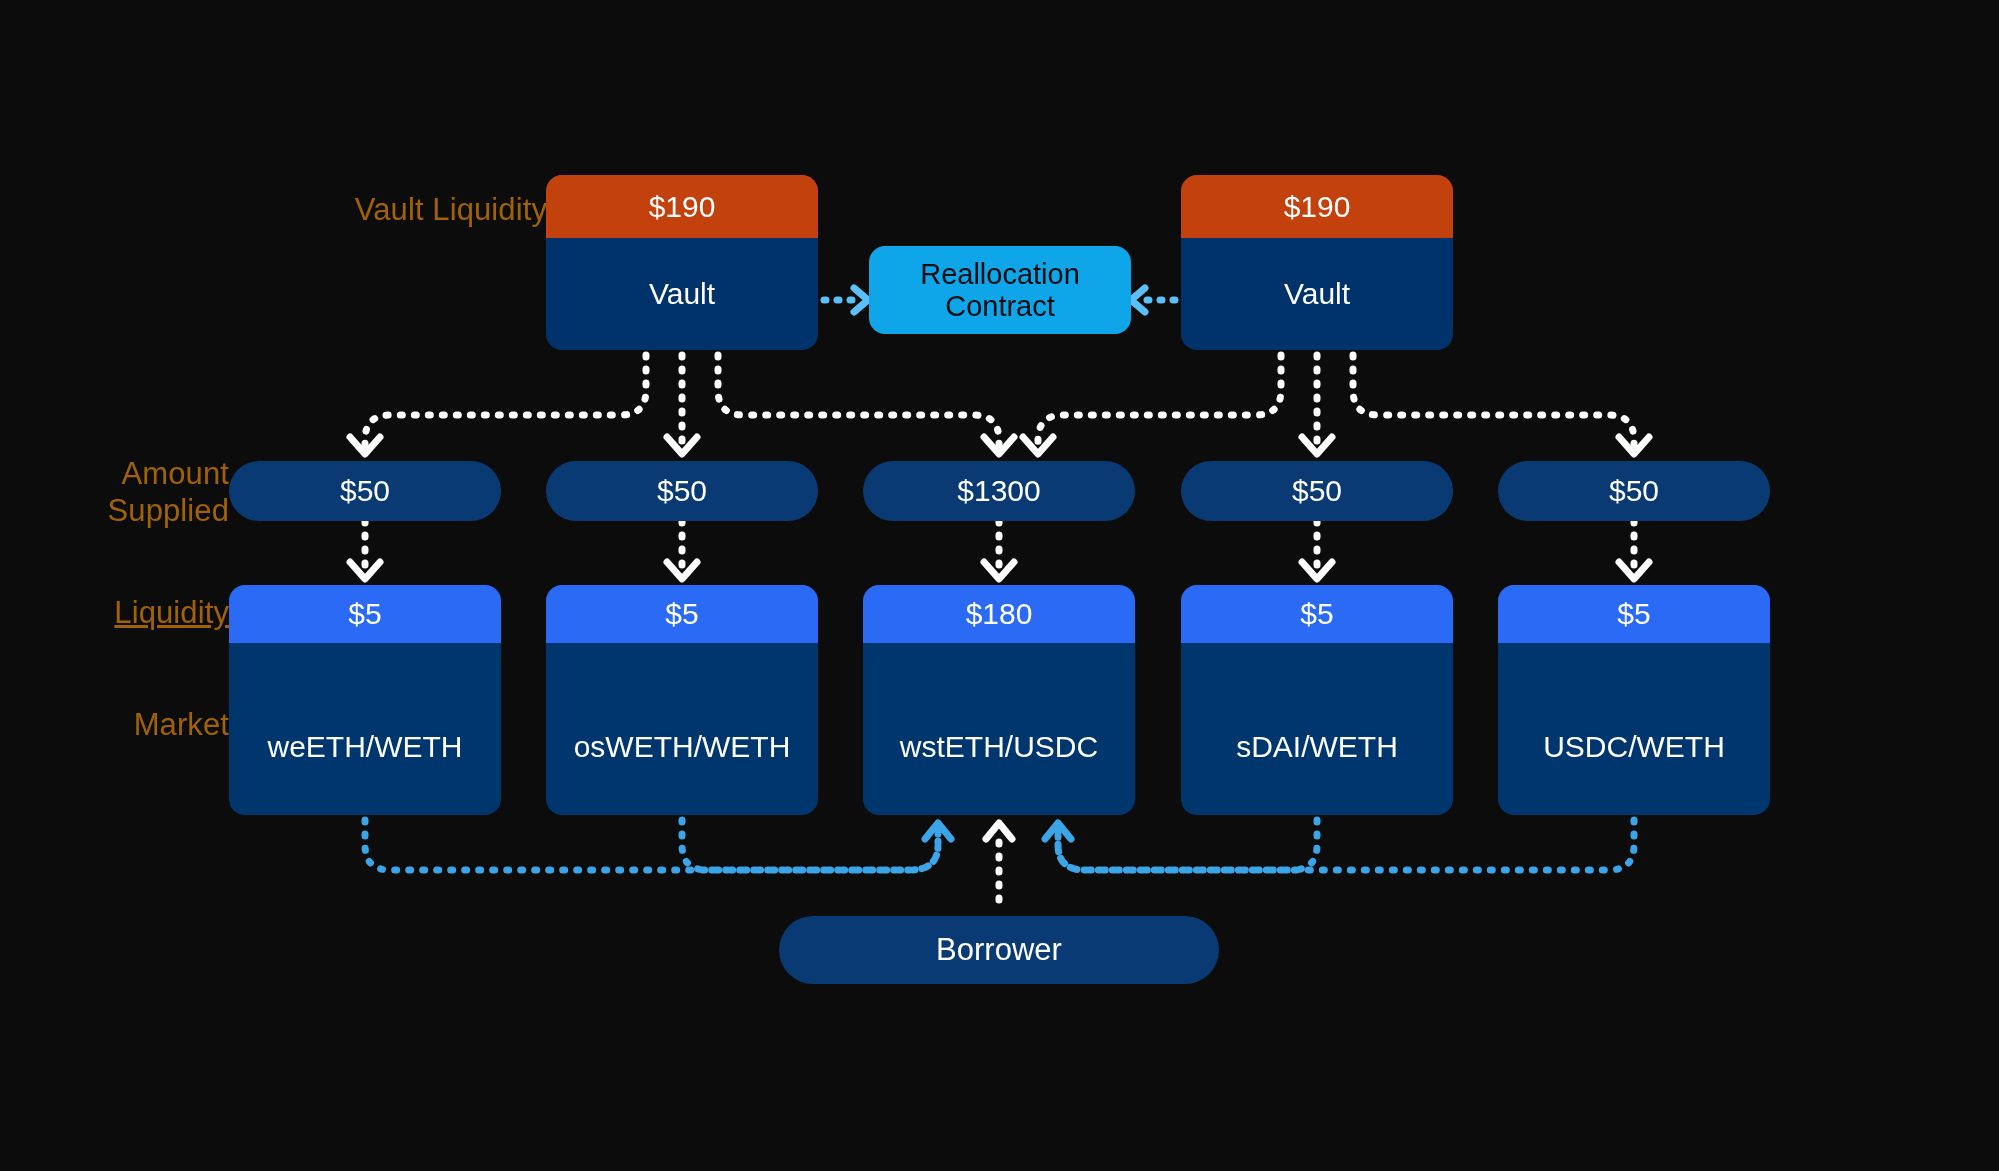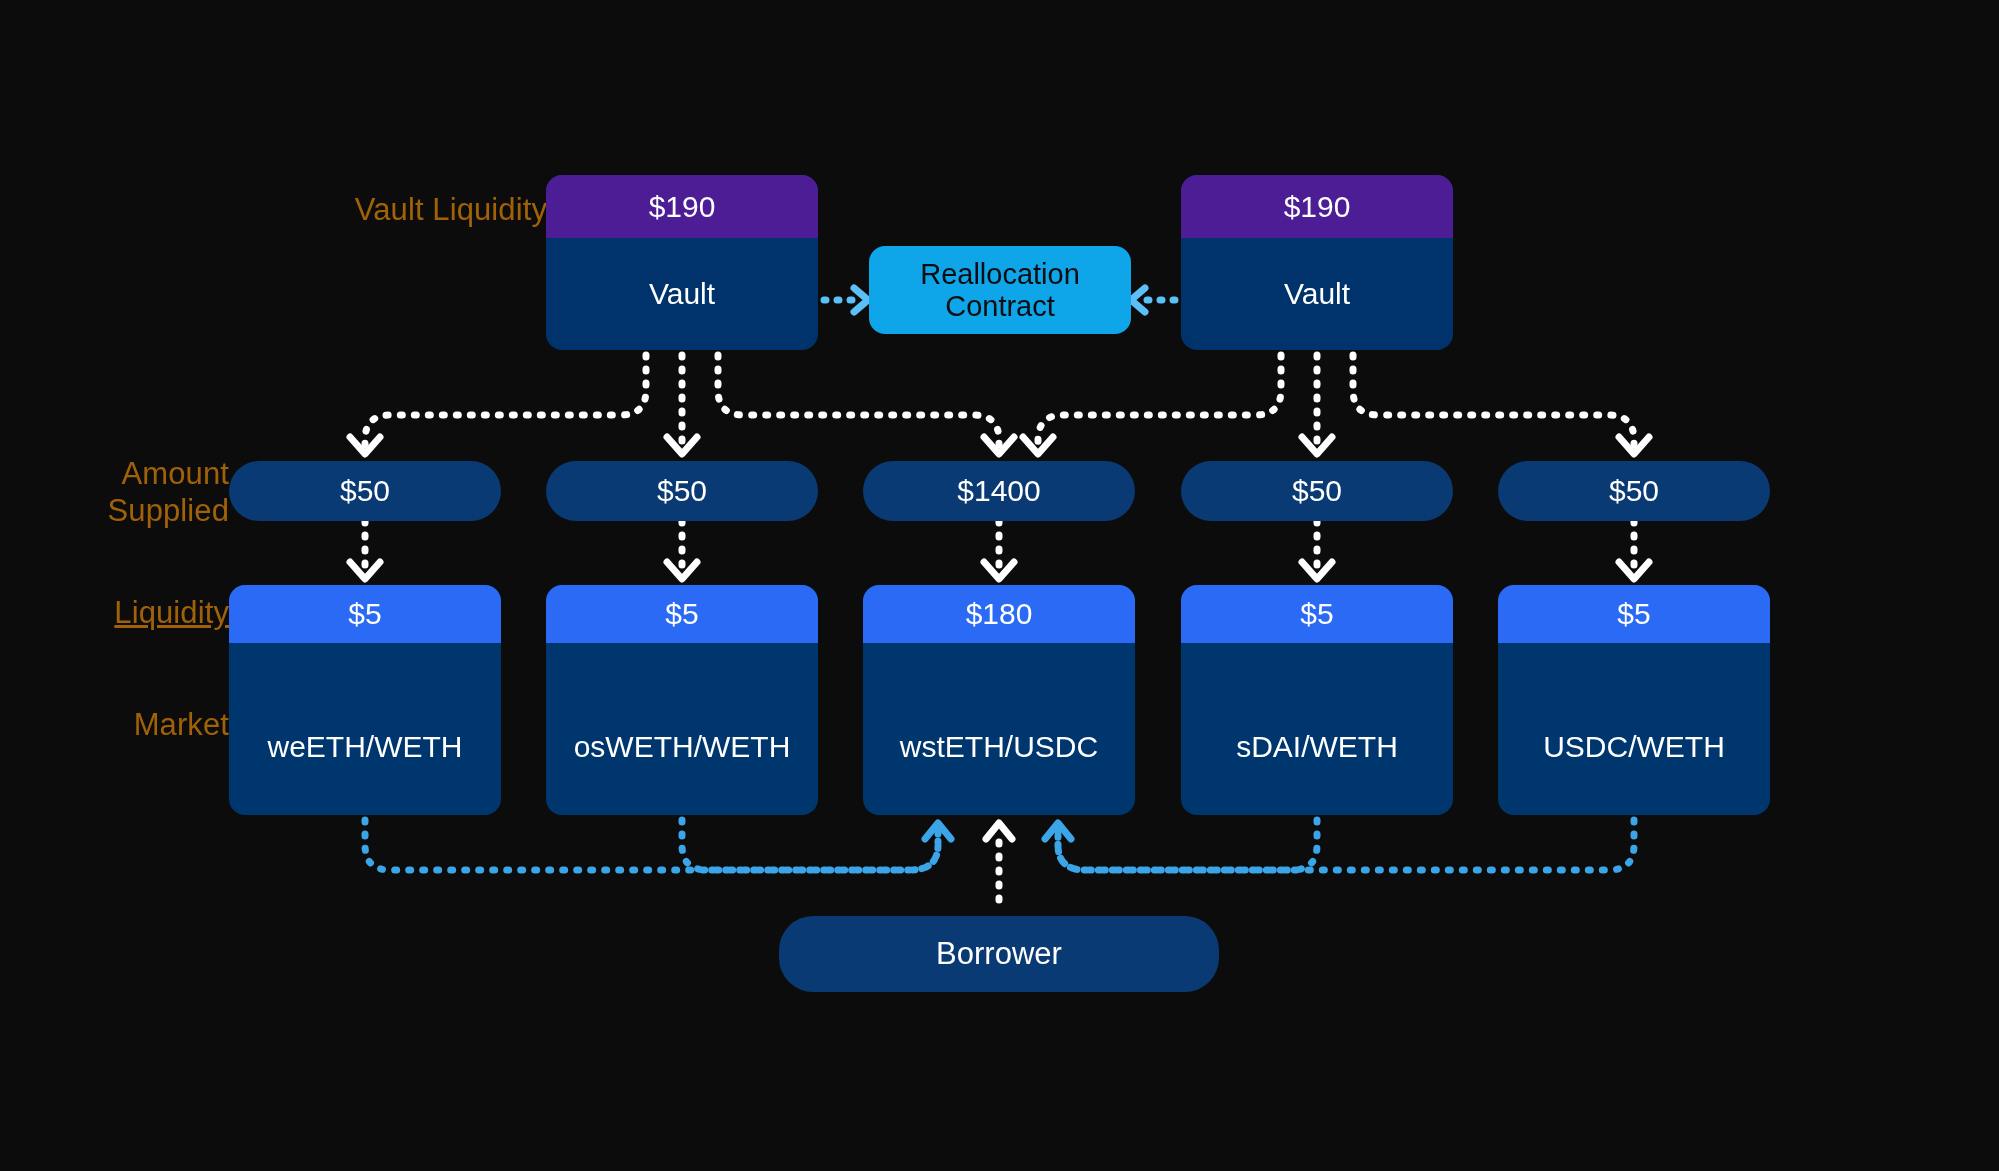--- a/index.html
+++ b/index.html
@@ -46,21 +46,21 @@
     width: 272px;
     height: 175px;
     border-radius: 16px;
     overflow: hidden;
     background: #00336b;
     display: flex;
     flex-direction: column;
   }
   .vault .cap {
     height: 63px;
-    background: #4c1d95;
+    background: #c2410c;
     display: flex;
     align-items: center;
     justify-content: center;
     font-size: 30px;
     color: #ffffff;
   }
   .vault .body {
     flex: 1;
     display: flex;
     align-items: center;
@@ -128,21 +128,21 @@
     font-size: 30px;
     color: #ffffff;
     padding-top: 36px;
     box-sizing: border-box;
   }
 
   
   .borrower {
     position: absolute;
     width: 440px;
-    height: 76px;
+    height: 68px;
     border-radius: 34px;
     background: #0a3a73;
     display: flex;
     align-items: center;
     justify-content: center;
     font-size: 31px;
     color: #ffffff;
   }
 </style>
 </head>
@@ -242,21 +242,21 @@
   <div class="vault" style="left:1181px; top:175px;">
     <div class="cap">$190</div>
     <div class="body">Vault</div>
   </div>
 
   <div class="realloc" style="left:869px; top:246px;">Reallocation
 Contract</div>
 
   <div class="pill" style="left:229px; top:461px;">$50</div>
   <div class="pill" style="left:546px; top:461px;">$50</div>
-  <div class="pill" style="left:863px; top:461px;">$1400</div>
+  <div class="pill" style="left:863px; top:461px;">$1300</div>
   <div class="pill" style="left:1181px; top:461px;">$50</div>
   <div class="pill" style="left:1498px; top:461px;">$50</div>
 
   <div class="market" style="left:229px; top:585px;">
     <div class="cap">$5</div>
     <div class="body">weETH/WETH</div>
   </div>
 
   <div class="market" style="left:546px; top:585px;">
     <div class="cap">$5</div>

